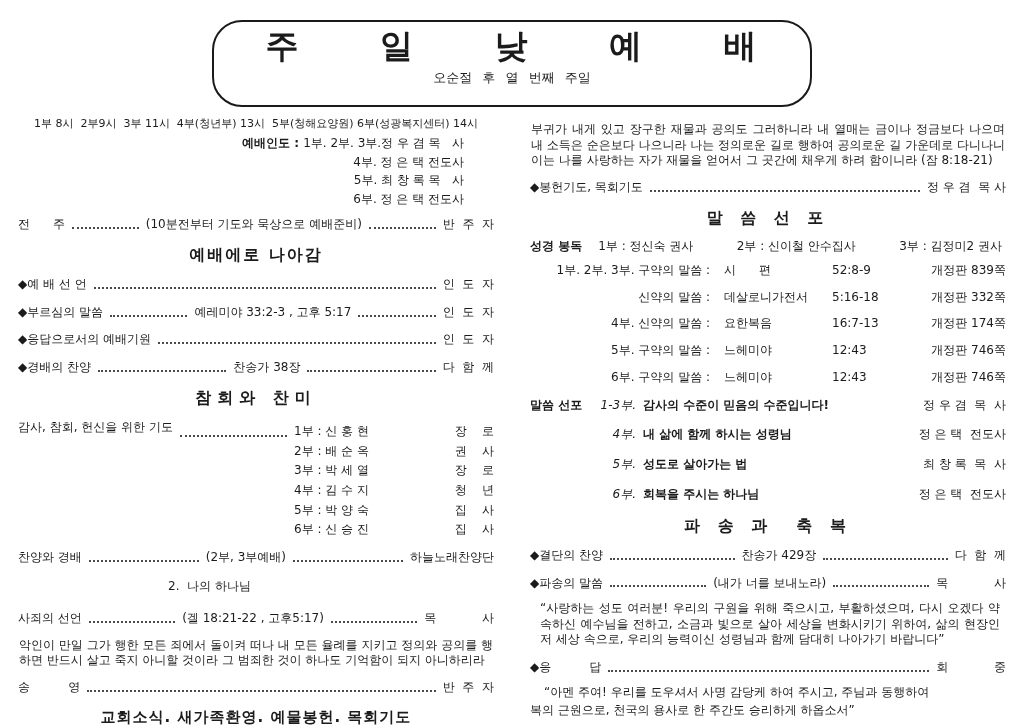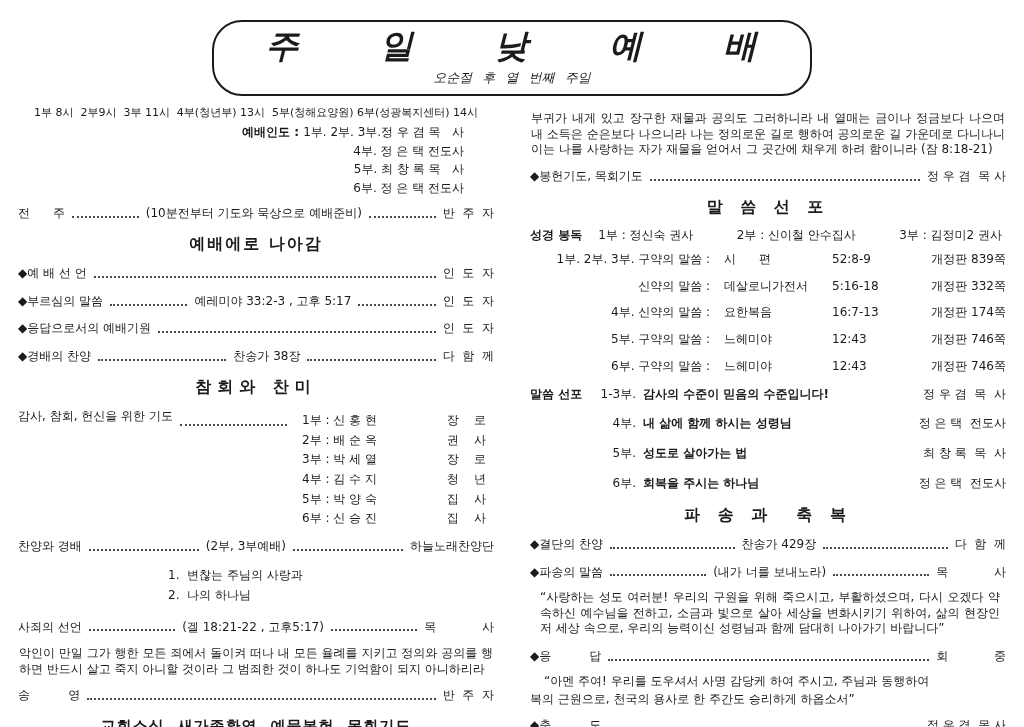--- a/index.html
+++ b/index.html
@@ -9,21 +9,21 @@
     background:#ffffff; color:#1b1b1b;
     font-family:"DejaVu Sans","Liberation Sans",sans-serif;
     overflow:hidden;
   }
   .page { width:1024px; height:727px; padding:20px 18px 4px; }
 
   
   .title-box {
     width:600px; margin:0 auto;
     border:2px solid #1a1a1a; border-radius:30px;
-    text-align:center; padding:2px 0 7px;font-style:italic;
+    text-align:center; padding:2px 0 18px;
   }
   .title-main { font-size:33px; font-weight:bold; white-space:pre; word-spacing:66px; letter-spacing:2px; }
   .title-sub  { font-size:13px; white-space:pre; word-spacing:6px; margin-top:0; }
 
   
   .columns { display:flex; gap:36px; margin-top:10px; }
   .col { flex:1 1 0; font-size:12px; line-height:1.3; display:flex; flex-direction:column; }
 
   .pre { white-space:pre; }
   .bold { font-weight:bold; }
@@ -38,42 +38,42 @@
   .row .rt  { white-space:pre; }
   .dots { flex:1 1 auto; min-width:14px; border-bottom:2px dotted #4a4a4a; height:0.68em; margin:0 7px; }
 
   .sec-header { text-align:center; font-weight:bold; font-size:16px; letter-spacing:6px; margin:7px 0 5px; white-space:pre; }
   .sec-header.tight { letter-spacing:2px; }
   .sec-header.small { font-size:15px; letter-spacing:1px; }
 
   .prayer-row { display:flex; align-items:flex-start; margin:6px 0 2px; }
   .prayer-row .dots { margin-top:9px; }
   .leader-list { width:200px; }
-  .leader-line { display:flex; justify-content:space-between; margin:4px 8px; white-space:pre; }
+  .leader-line { display:flex; justify-content:space-between; margin:4px 0; white-space:pre; }
 
   .songs { margin:4px 0 6px 150px; }
   .songs div { margin:4px 0; white-space:pre; }
 
   .para { text-align:justify; margin:5px 1px; }
   .quote { text-align:justify; margin:4px 6px 6px 10px; }
   .quote-line1 { margin:4px 0 0 14px; white-space:pre; }
   .quote-line2 { text-align:left; margin:2px 0 4px; white-space:pre; }
 
   
   .readers-row { display:flex; margin:5px 0 3px;align-items:center; }
   .readers-spread { flex:1; display:flex; justify-content:space-between; padding:0 4px 0 16px; white-space:pre; }
   .read-row { display:grid; grid-template-columns:180px 122px 74px 1fr; margin:5.5px 0; }
   .read-part { text-align:right; white-space:pre; }
   .read-book { padding-left:14px; white-space:pre; }
   .read-verse { white-space:pre; }
   .read-page { text-align:right; white-space:pre; }
 
   
   .sermon-row { display:grid; grid-template-columns:60px 46px 1fr auto; align-items:baseline; margin:7px 0; }
-  .sermon-num { text-align:right; white-space:pre; }
+  .sermon-num { text-align:right; white-space:pre;font-style:italic; }
   .sermon-title { font-weight:bold; padding-left:7px; white-space:pre; }
   .sermon-speaker { text-align:right; white-space:pre; }
 </style>
 </head>
 <body>
 
 <div class="page">
 
   <div class="title-box">
     <div class="title-main">주 일 낮 예 배</div>
@@ -145,21 +145,20 @@
 
       <div class="row">
         <span class="lbl">찬양와 경배</span>
         <span class="dots"></span>
         <span class="mid">(2부, 3부예배)</span>
         <span class="dots"></span>
         <span class="rt">하늘노래찬양단</span>
       </div>
 
       <div class="songs">
-        <div>1.  변찮는 주님의 사랑과</div>
         <div>2.  나의 하나님</div>
       </div>
 
       <div class="row">
         <span class="lbl">사죄의 선언</span>
         <span class="dots"></span>
         <span class="mid">(겔 18:21-22 , 고후5:17)</span>
         <span class="dots"></span>
         <span class="rt">목            사</span>
       </div>

